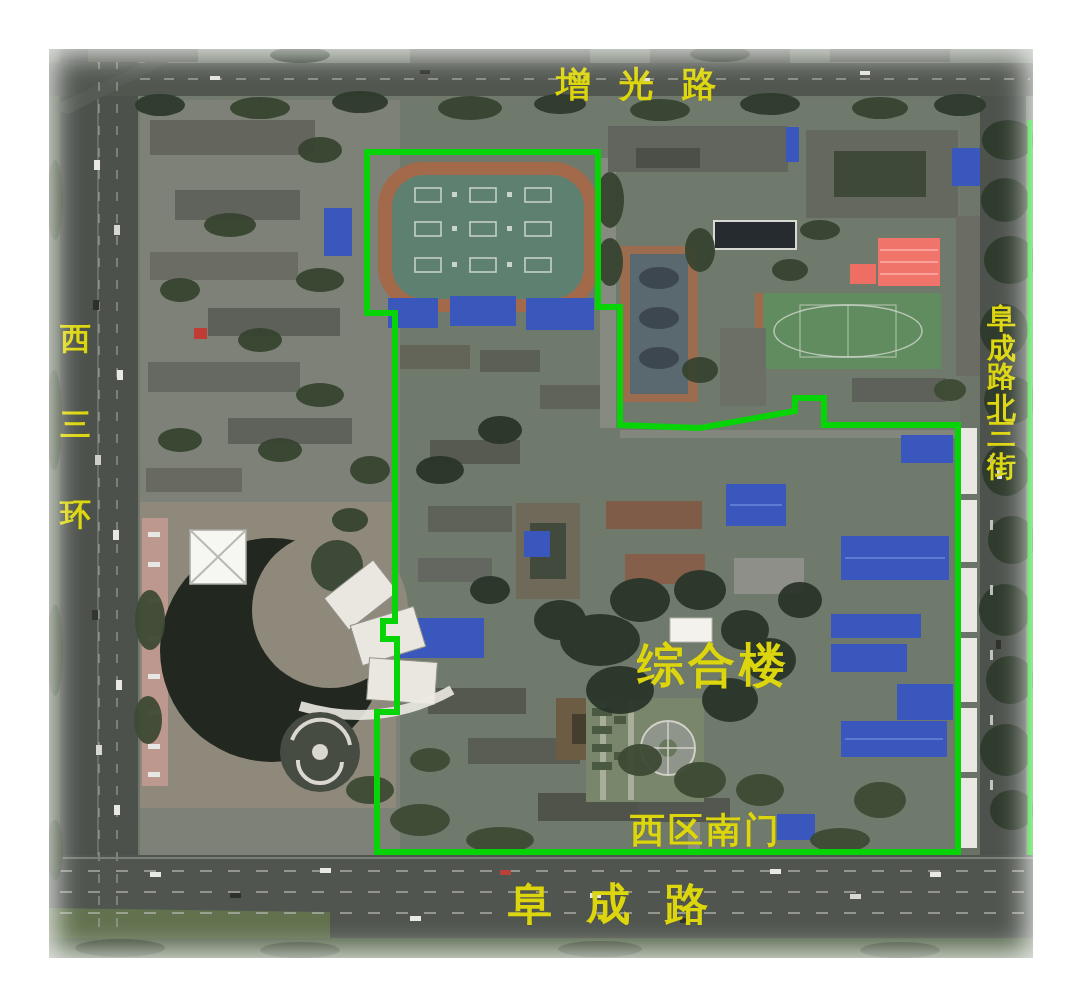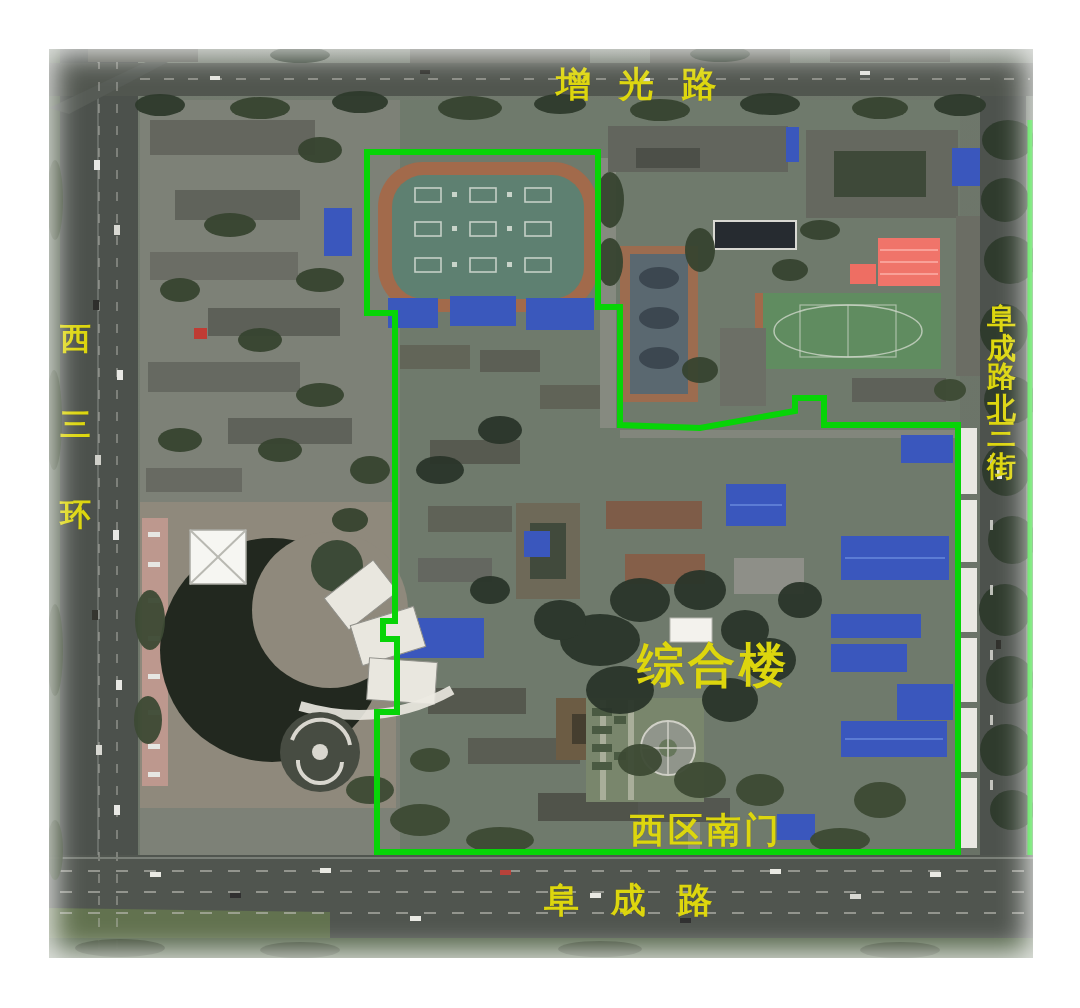--- a/index.html
+++ b/index.html
@@ -7,21 +7,21 @@
           font-family:"Liberation Sans","DejaVu Sans",sans-serif;}
   .scene{position:absolute;left:0;top:0;}
   .photo-vignette{position:absolute;left:49px;top:49px;width:984px;height:909px;
           box-shadow:inset 0 0 28px 6px rgba(255,255,255,.85);pointer-events:none;}
   .map-label{position:absolute;color:var(--label_yellow,#ddd60e);font-weight:700;
           text-shadow:0 0 1px rgba(60,60,0,.35);white-space:nowrap;line-height:1;}
   .map-label.vertical{writing-mode:vertical-rl;text-orientation:upright;}
   .lbl-top{left:556px;top:66px;font-size:35px;letter-spacing:9px;}
   .lbl-left{left:60px;top:300px;font-size:31px;letter-spacing:88px;}
   .lbl-right{left:987px;top:279px;font-size:29px;letter-spacing:30px;font-weight:600;}
-  .lbl-bottom{left:544px;top:882px;font-size:35px;letter-spacing:11px;}
+  .lbl-bottom{left:508px;top:882px;font-size:44px;letter-spacing:11px;}
   .lbl-building{left:637px;top:641px;font-size:47px;font-weight:800;letter-spacing:4px;}
   .lbl-gate{left:630px;top:812px;font-size:35px;font-weight:700;letter-spacing:3px;}
 </style>
 </head>
 <body>
 
 <div class="canvas">
 
   <svg class="scene" width="1080" height="1008" viewBox="0 0 1080 1008">
     <defs>

